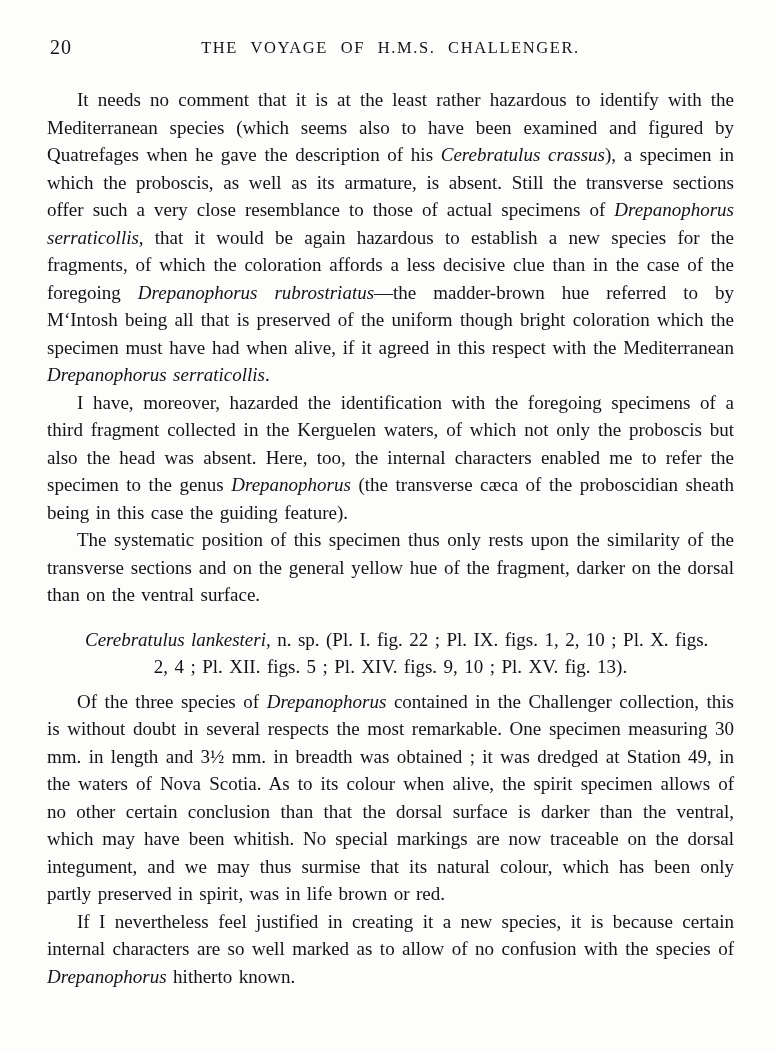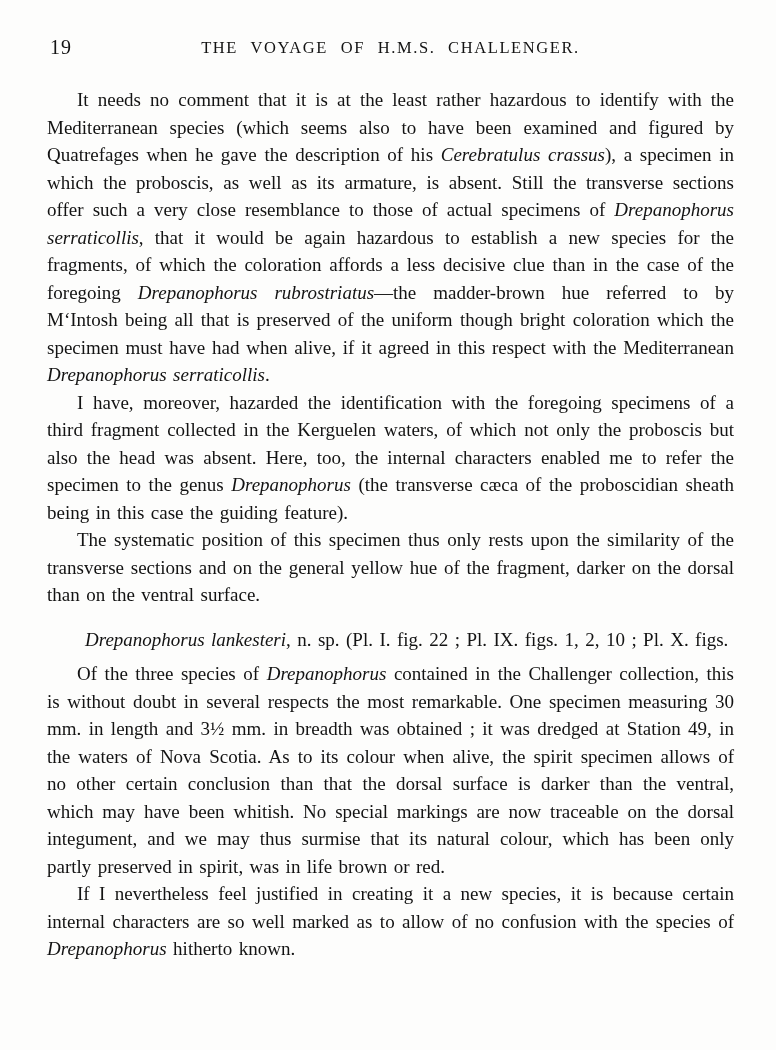--- a/index.html
+++ b/index.html
@@ -65,31 +65,32 @@
     text-align: center;
   }
 </style>
 </head>
 <body>
 
 <div class="page">
   <div class="content">
 
     <div class="header-row">
-      <span class="page-number">19</span>
+      <span class="page-number">20</span>
       <div class="running-title">THE VOYAGE OF H.M.S. CHALLENGER.</div>
     </div>
 
     <div class="body-text">
       <p class="para">It needs no comment that it is at the least rather hazardous to identify with the Mediterranean species (which seems also to have been examined and figured by Quatrefages when he gave the description of his <i>Cerebratulus crassus</i>), a specimen in which the proboscis, as well as its armature, is absent.  Still the transverse sections offer such a very close resemblance to those of actual specimens of <i>Drepanophorus serraticollis</i>, that it would be again hazardous to establish a new species for the fragments, of which the coloration affords a less decisive clue than in the case of the foregoing <i>Drepanophorus rubrostriatus</i>—the madder-brown hue referred to by M‘Intosh being all that is preserved of the uniform though bright coloration which the specimen must have had when alive, if it agreed in this respect with the Mediterranean <i>Drepanophorus serraticollis</i>.</p>
       <p class="para">I have, moreover, hazarded the identification with the foregoing specimens of a third fragment collected in the Kerguelen waters, of which not only the proboscis but also the head was absent.  Here, too, the internal characters enabled me to refer the specimen to the genus <i>Drepanophorus</i> (the transverse cæca of the proboscidian sheath being in this case the guiding feature).</p>
       <p class="para">The systematic position of this specimen thus only rests upon the similarity of the transverse sections and on the general yellow hue of the fragment, darker on the dorsal than on the ventral surface.</p>
 
       <div class="species-heading">
-        <div class="heading-line-1"><i>Drepanophorus lankesteri</i>, n. sp. (Pl. I. fig. 22&nbsp;; Pl. IX. figs. 1, 2, 10&nbsp;; Pl. X. figs.</div>
+        <div class="heading-line-1"><i>Cerebratulus lankesteri</i>, n. sp. (Pl. I. fig. 22&nbsp;; Pl. IX. figs. 1, 2, 10&nbsp;; Pl. X. figs.</div>
+        <div class="heading-line-2">2, 4&nbsp;; Pl. XII. figs. 5&nbsp;; Pl. XIV. figs. 9, 10&nbsp;; Pl. XV. fig. 13).</div>
       </div>
 
       <p class="para">Of the three species of <i>Drepanophorus</i> contained in the Challenger collection, this is without doubt in several respects the most remarkable.  One specimen measuring 30 mm. in length and 3½ mm. in breadth was obtained&nbsp;; it was dredged at Station 49, in the waters of Nova Scotia.  As to its colour when alive, the spirit specimen allows of no other certain conclusion than that the dorsal surface is darker than the ventral, which may have been whitish.  No special markings are now traceable on the dorsal integument, and we may thus surmise that its natural colour, which has been only partly preserved in spirit, was in life brown or red.</p>
       <p class="para">If I nevertheless feel justified in creating it a new species, it is because certain internal characters are so well marked as to allow of no confusion with the species of <i>Drepanophorus</i> hitherto known.</p>
 
     </div>
 
   </div>
 </div>
 

